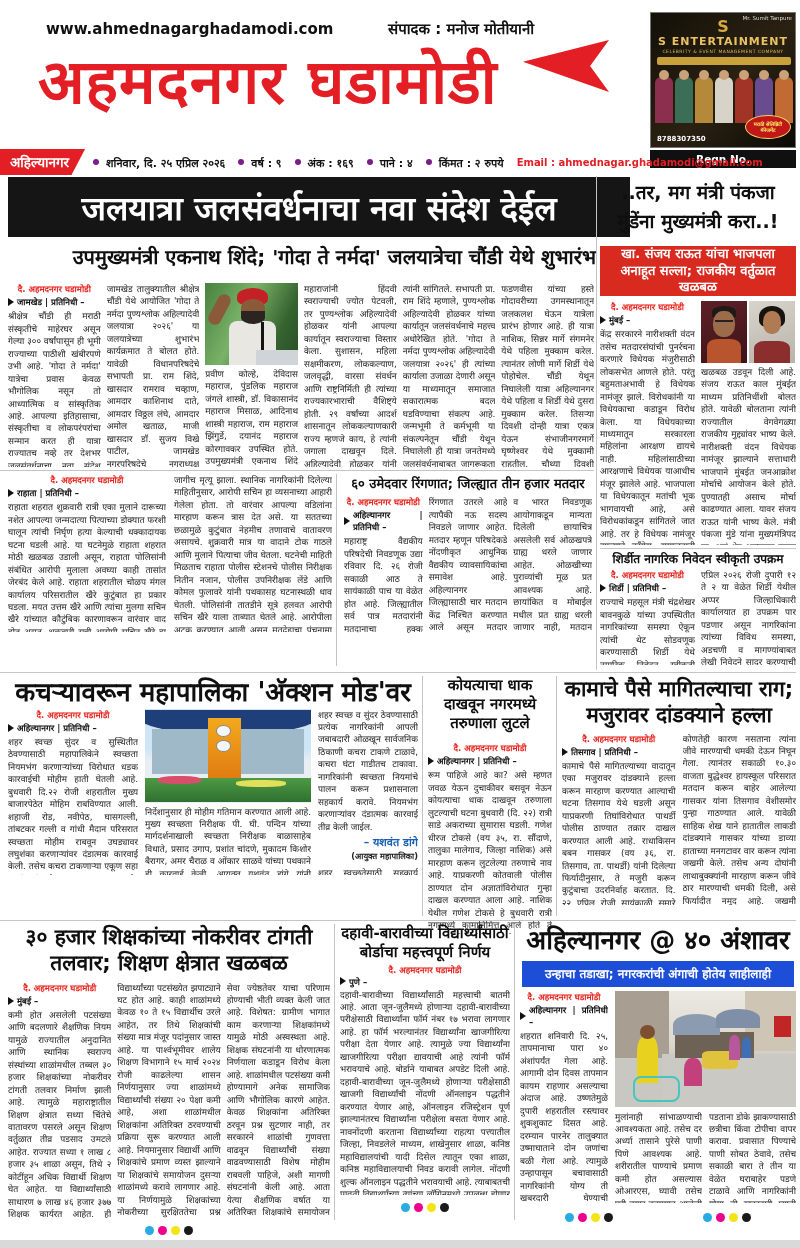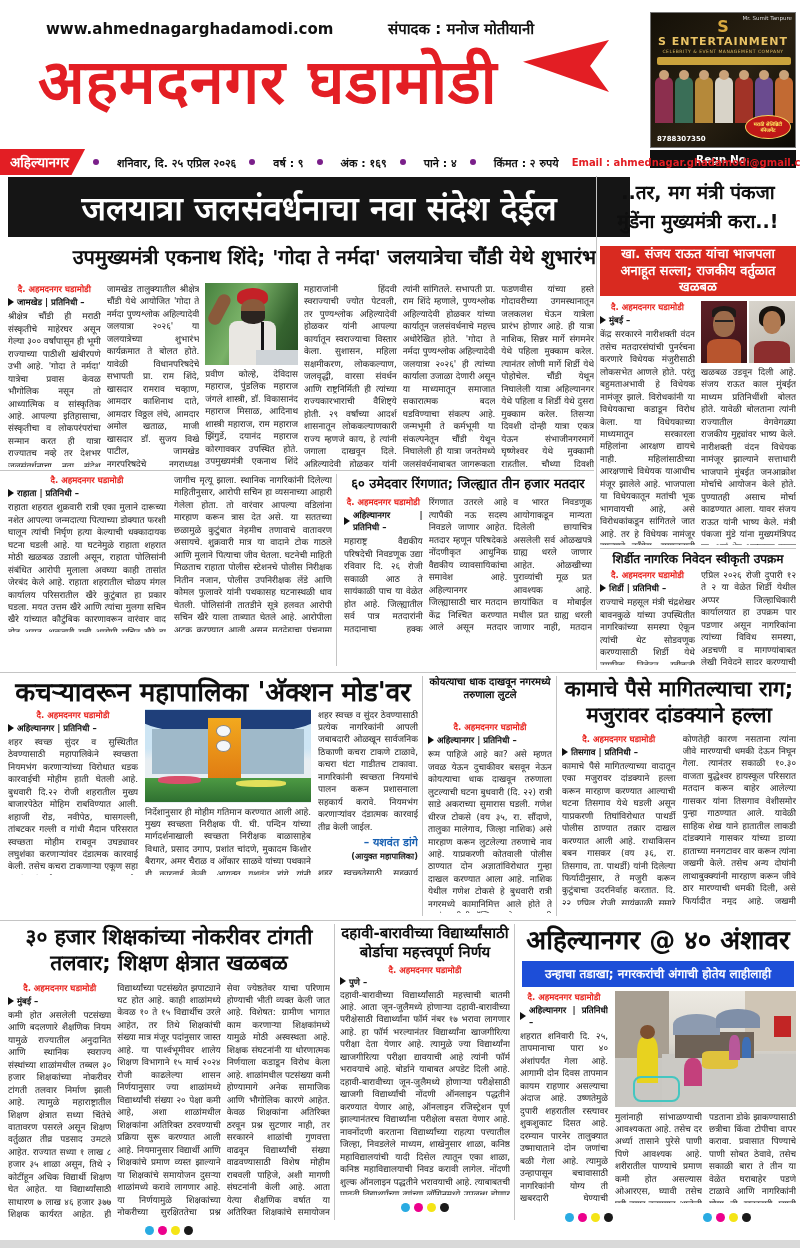--- a/index.html
+++ b/index.html
@@ -21,21 +21,21 @@
   .ad-people { position:absolute; left:4px; top:58px; width:138px; height:52px; display:flex; gap:2px; align-items:flex-end; }
   .ad-girl { flex:1; height:46px; border-radius:6px 6px 0 0; position:relative; }
   .ad-girl::before { content:""; position:absolute; left:50%; top:-7px; transform:translateX(-50%); width:10px; height:10px; border-radius:50%; background:#caa279; }
   .ad-phone { position:absolute; left:6px; bottom:4px; font-size:7px; color:#fff; font-weight:bold; }
   .ad-badge { position:absolute; right:4px; bottom:8px; width:46px; height:24px; background:#c01818; border:1px solid #f3d661; border-radius:50%; color:#ffe95e; font-size:5px; font-weight:bold; text-align:center; display:flex; align-items:center; justify-content:center; line-height:1.2; padding:2px; }
   .regn { position:absolute; left:650px; top:150px; width:146px; height:18px; background:#101010; color:#fff; font-size:10.5px; font-weight:bold; text-align:center; line-height:18px; }
 
   .datestrip { position:absolute; left:0px; top:148px; width:648px; height:28px; display:flex; align-items:center; }
   .edition { background:#e31e24; color:#fff; font-weight:bold; font-size:13.5px; padding:4px 16px 4px 10px; clip-path:polygon(0 0,100% 0,84% 100%,0 100%); }
   .ditems { display:flex; align-items:center; gap:13px; margin-left:8px; }
-  .ditem { font-size:11px; font-weight:bold; color:#111; display:flex; align-items:center; gap:18px; white-space:nowrap; }
+  .ditem { font-size:11px; font-weight:bold; color:#111; display:flex; align-items:center; gap:7px; white-space:nowrap; }
   .bullet { width:6px; height:6px; border-radius:50%; background:#7a1f8a; display:inline-block; }
   .demail { font-size:10px; font-weight:bold; color:#e31e24; white-space:nowrap; }
 
   
   .art { position:absolute; }
   .hl { font-weight:bold; color:#0f0f0f; text-align:center; line-height:1.25; }
   .byline { color:#e8251f; font-weight:bold; font-size:8.5px; text-align:center; margin-bottom:1px; }
   .dateline { font-weight:bold; font-size:8.5px; color:#111; display:flex; align-items:center; gap:3px; margin-bottom:2px; }
   .dl-arrow { width:0; height:0; border-top:4px solid transparent; border-bottom:4px solid transparent; border-left:6px solid #111; flex:0 0 auto; }
   .cols { display:flex; gap:7px; }
@@ -286,21 +286,21 @@
           <span>शहर स्वच्छ व सुंदर ठेवण्यासाठी प्रत्येक नागरिकांनी आपली जबाबदारी ओळखून सार्वजनिक ठिकाणी कचरा टाकणे टाळावे, कचरा घंटा गाडीतच टाकावा. नागरिकांनी स्वच्छता नियमांचे पालन करून प्रशासनाला सहकार्य करावे. नियमभंग करणाऱ्यांवर दंडात्मक कारवाई तीव्र केली जाईल.</span>
           <div class="quote-by">– यशवंत डांगे</div>
           <div class="quote-title">(आयुक्त महापालिका)</div>
         </div>
         <div style="margin-top:4px;">शहर स्वच्छतेसाठी सहकार्य करण्याचे आवाहन केले आहे. सार्वजनिक ठिकाणी कचरा टाकणे व उघड्यावर लघुशंका करणे तसेच उघड्यावर कचरा जाळणे टाळावे अन्यथा कठोर दंडात्मक कारवाईला सामोरे जावे लागेल अशा इशारा दिला आहे.</div>
       </div>
     </div>
   </div>
 
   <div class="art" style="left:428px; top:676px; width:124px; height:240px;">
-    <div class="hl" style="font-size:10px; margin-bottom:20px;">कोयत्याचा धाक दाखवून नगरमध्ये तरुणाला लुटले</div>
+    <div class="hl" style="font-size:15px; margin-bottom:10px;">कोयत्याचा धाक दाखवून नगरमध्ये तरुणाला लुटले</div>
     <div class="coltxt" style="height:192px;">
       <div class="byline">दै. अहमदनगर घडामोडी</div>
       <div class="dateline">
           <span class="dl-arrow"></span>
           <span>अहिल्यानगर | प्रतिनिधी –</span>
         </div>
       <span>रूम पाहिजे आहे का? असे म्हणत जवळ येऊन दुचाकीवर बसवून नेऊन कोयत्याचा धाक दाखवून तरुणाला लुटल्याची घटना बुधवारी (दि. २२) रात्री साडे अकराच्या सुमारास घडली. गणेश धीरज टोकसे (वय ३५, रा. सौंदाणे, तालुका मालेगाव, जिल्हा नाशिक) असे मारहाण करून लुटलेल्या तरुणाचे नाव आहे. याप्रकरणी कोतवाली पोलीस ठाण्यात दोन अज्ञातांविरोधात गुन्हा दाखल करण्यात आला आहे. नाशिक येथील गणेश टोकसे हे बुधवारी रात्री नगरमध्ये कामानिमित्त आले होते ते आनंदऋषीजी हॉस्पिटलकडे जाण्यासाठी रस्त्याला थांबले असता, तेथे दोन इसम दुचाकीवरून आले व त्यांनी रूम पाहिजे आहे का म्हणत टोकसे यांना दुचाकीवर बसवून तेथून जवळच असलेल्या बोळात नेले. तेथे त्यांनी कोयत्याचा धाक दाखवून मारहाण केली. तसेच त्यांच्याकडील बॅग व रोख तीन हजार रुपयांची रोकड घेऊन चोरटे पसार झाले.</span>
     </div>
   </div>
 

